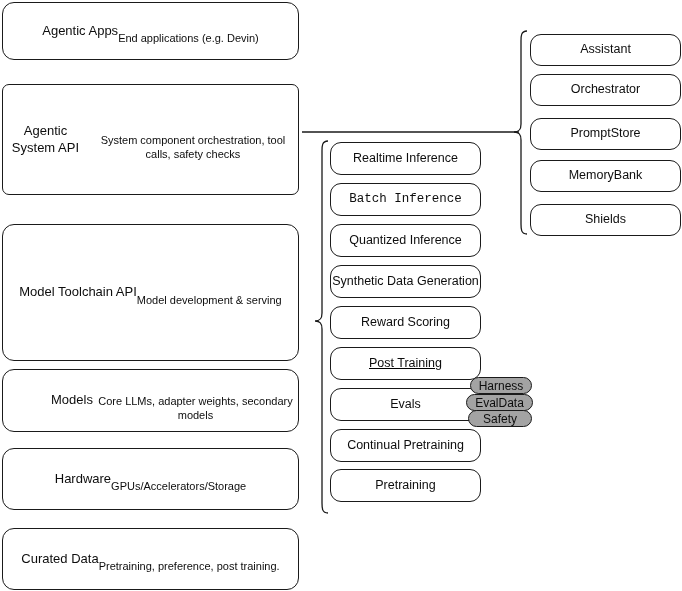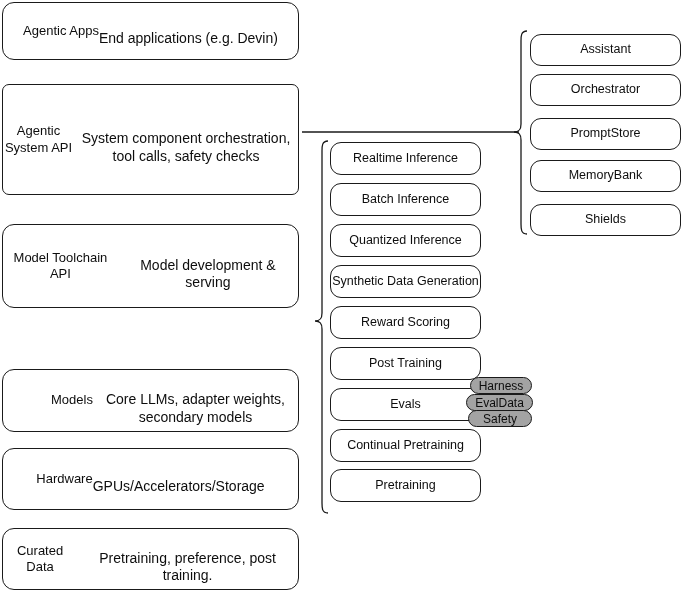--- a/index.html
+++ b/index.html
@@ -29,21 +29,21 @@
     align-items: center;
     justify-content: center;
     text-align: center;
     line-height: 1.25;
   }
   .node .title {
     font-size: 13px;
     color: #0d0d0d;
   }
   .node .sub {
-    font-size: 14px;
+    font-size: 11px;
     color: #0d0d0d;
     margin-top: 16px;
     text-align: center;
   }
   
   .layer {
     left: 2px;
     width: 297px;
   }
   
@@ -122,21 +122,21 @@
   <div class="node layer" style="top:2px; height:58px;">
     <div class="title">Agentic Apps</div>
     <div class="sub">End applications (e.g. Devin)</div>
   </div>
 
   <div class="node layer" style="top:84px; height:111px;border-radius:7px;">
     <div class="title">Agentic System API</div>
     <div class="sub">System component orchestration, tool calls, safety checks</div>
   </div>
 
-  <div class="node layer" style="top:224px; height:84px;">
+  <div class="node layer" style="top:224px; height:137px;">
     <div class="title">Model Toolchain API</div>
     <div class="sub">Model development &amp; serving</div>
   </div>
 
   <div class="node layer" style="top:369px; height:63px;padding-left:48px;">
     <div class="title">Models</div>
     <div class="sub">Core LLMs, adapter weights, secondary models</div>
   </div>
 
   <div class="node layer" style="top:448px; height:62px;">
@@ -145,33 +145,33 @@
   </div>
 
   <div class="node layer" style="top:528px; height:62px;">
     <div class="title">Curated Data</div>
     <div class="sub">Pretraining, preference, post training.</div>
   </div>
 
   <div class="node cap" style="top:142px;text-align:center;">
     <div class="title">Realtime Inference</div>
   </div>
-  <div class="node cap" style="top:183px;">
+  <div class="node cap" style="top:183px;font-family:Liberation Mono, monospace;">
     <div class="title">Batch Inference</div>
   </div>
   <div class="node cap" style="top:224px;">
     <div class="title">Quantized Inference</div>
   </div>
   <div class="node cap" style="top:265px;">
     <div class="title">Synthetic Data Generation</div>
   </div>
   <div class="node cap" style="top:306px;">
     <div class="title">Reward Scoring</div>
   </div>
-  <div class="node cap" style="top:347px;">
+  <div class="node cap" style="top:347px;text-decoration:underline;">
     <div class="title">Post Training</div>
   </div>
   <div class="node cap" style="top:388px;">
     <div class="title">Evals</div>
   </div>
   <div class="node cap" style="top:429px;">
     <div class="title">Continual Pretraining</div>
   </div>
   <div class="node cap" style="top:469px;">
     <div class="title">Pretraining</div>

